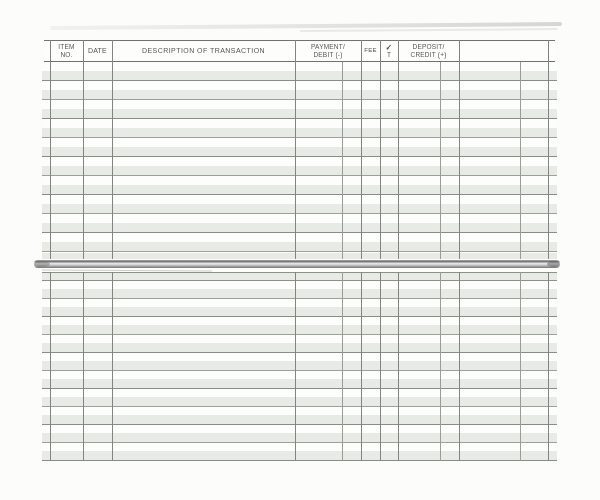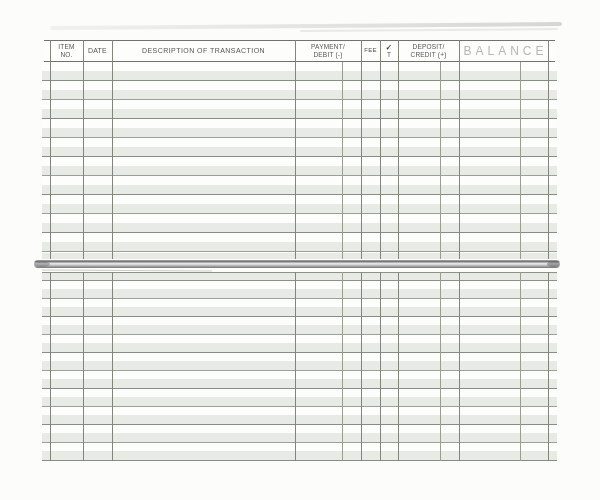--- a/index.html
+++ b/index.html
@@ -134,23 +134,20 @@
         <span>FEE</span>
       </div>
       <div class="hcell check">
         <span class="check-glyph">✓</span>
         <span class="check-letter">T</span>
       </div>
       <div class="hcell deposit">
         <span>DEPOSIT/</span>
         <span>CREDIT (+)</span>
       </div>
-      <div class="hcell balance">
-        <span class="balance-text">BALANCE</span>
-      </div>
     </div>
   </div>
 
   <div class="rows-layer" id="upper-rows">
       <div class="ledger-row"></div>
       <div class="ledger-row"></div>
       <div class="ledger-row"></div>
       <div class="ledger-row"></div>
       <div class="ledger-row"></div>
       <div class="ledger-row"></div>

